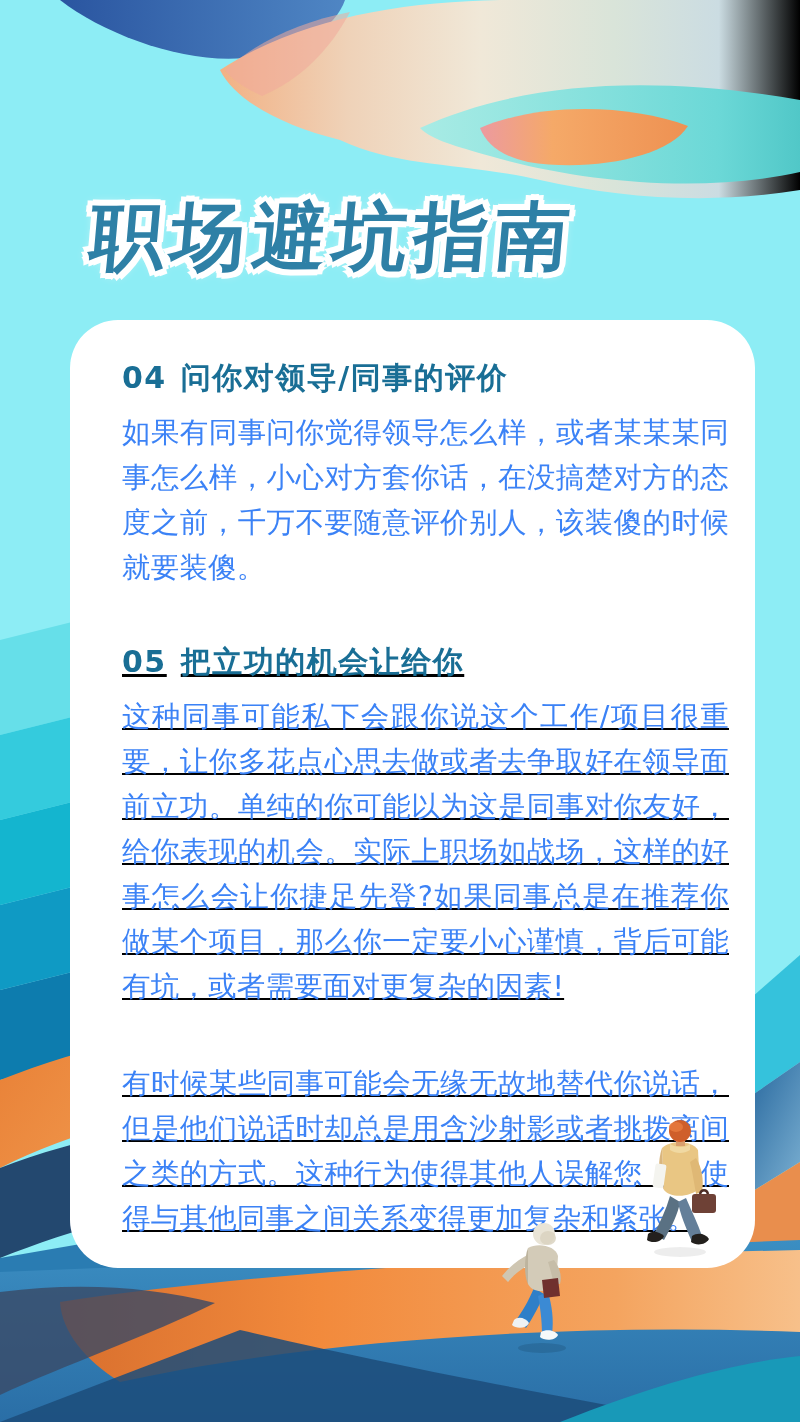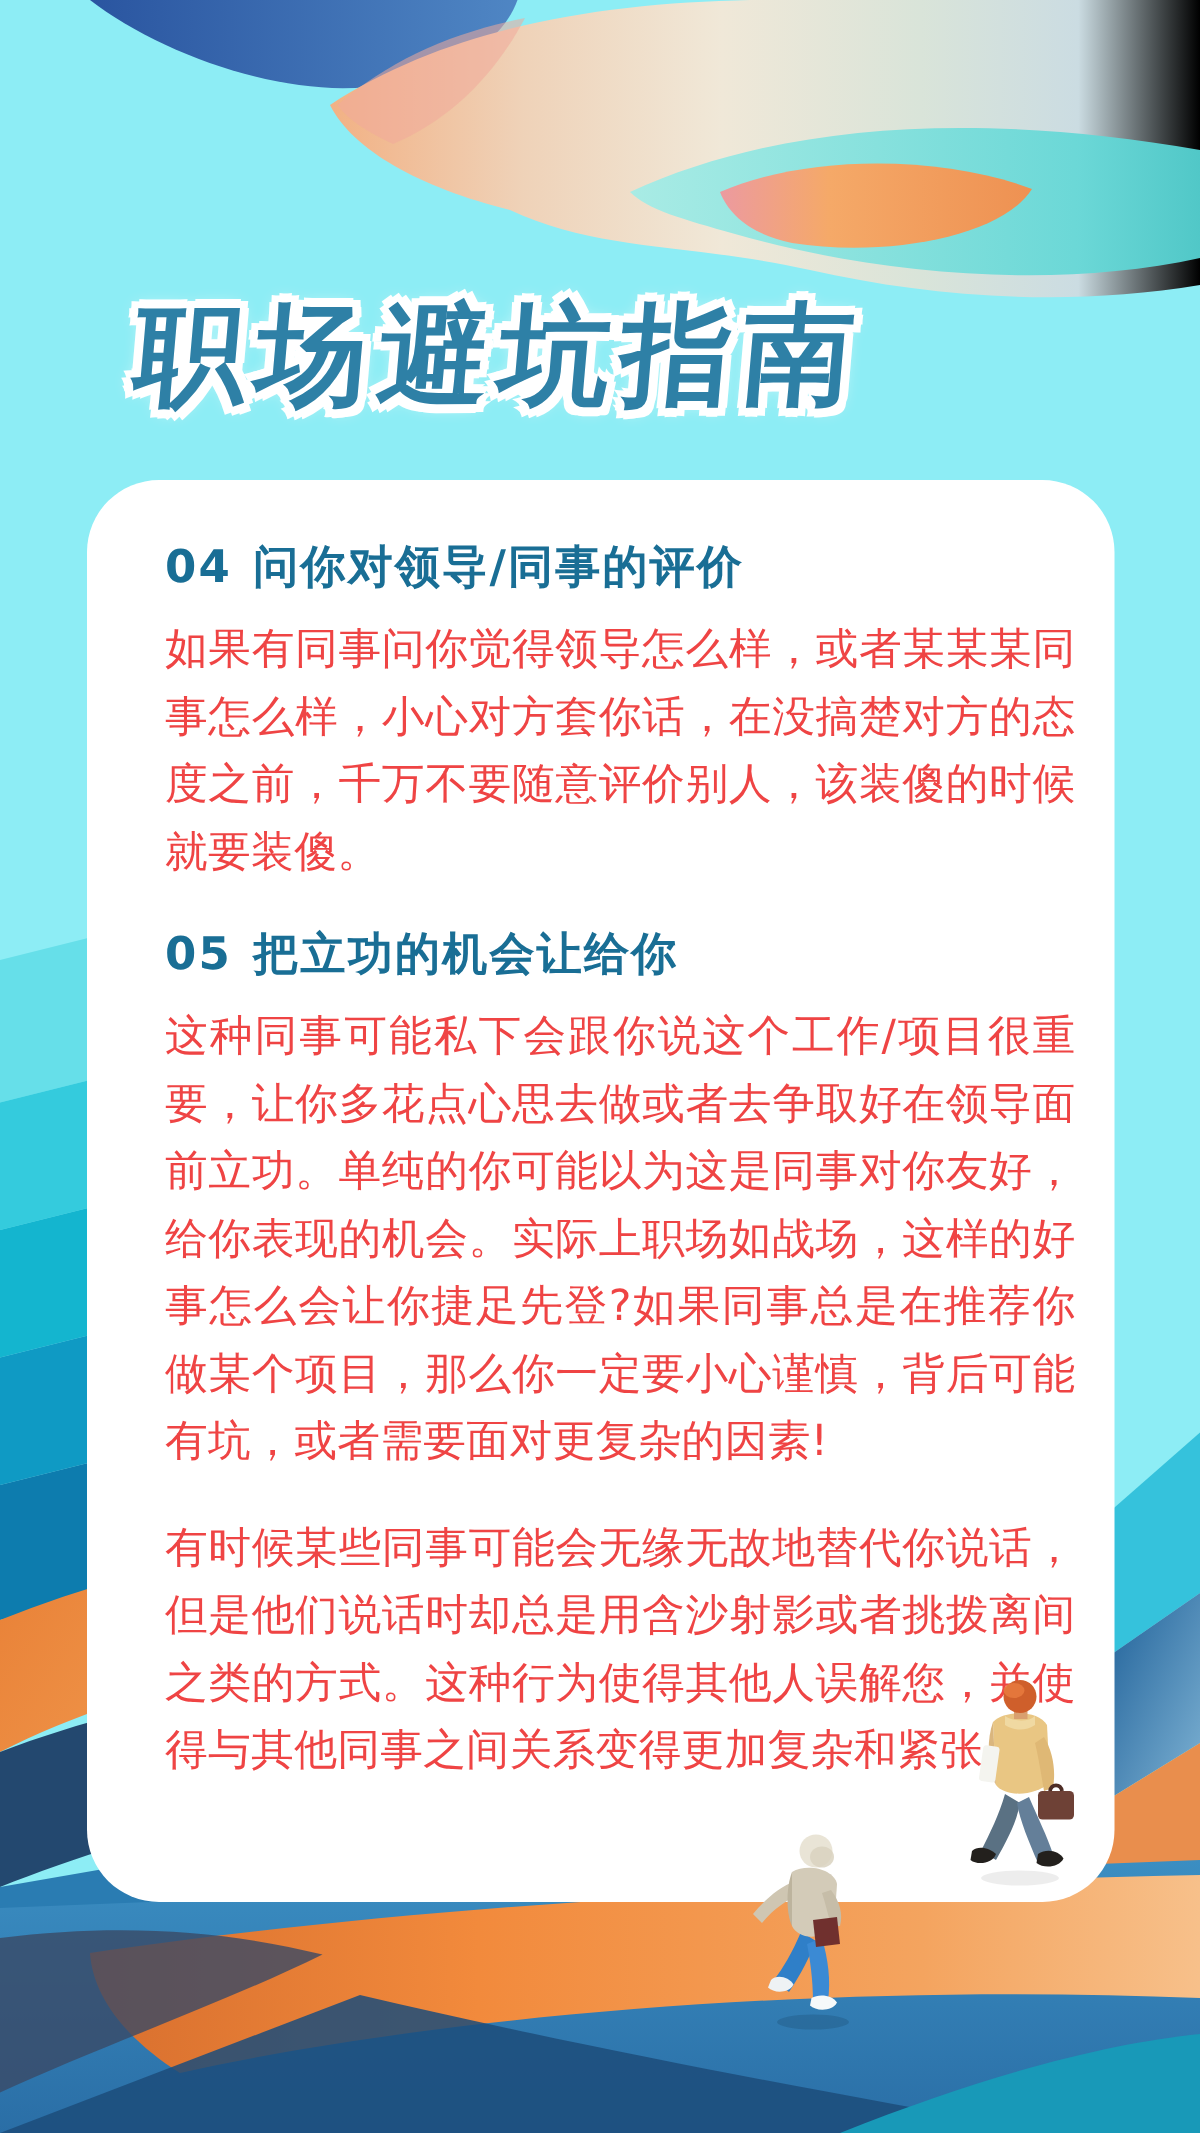--- a/index.html
+++ b/index.html
@@ -13,34 +13,34 @@
   .page-title{
     position:absolute;left:90px;top:188px;margin:0;
     font-size:74px;font-weight:bold;letter-spacing:7px;
     color:#2e80a6;white-space:nowrap;
     transform:skewX(-5deg);
     text-shadow:
       -5px -5px 0 #fff, 5px -5px 0 #fff, -5px 5px 0 #fff, 5px 5px 0 #fff,
       -6px 0 0 #fff, 6px 0 0 #fff, 0 -6px 0 #fff, 0 6px 0 #fff, 0 0 12px #ffffff;
   }
   .card{
-    position:absolute;left:58px;top:320px;width:685px;height:948px;
+    position:absolute;left:70px;top:320px;width:685px;height:948px;
     background:#ffffff;border-radius:48px;box-sizing:border-box;
     padding:38px 26px 0 52px;
   }
   .section h2{
     margin:0 0 11px 0;font-size:30px;font-weight:bold;color:#196e95;
     letter-spacing:1.5px;white-space:nowrap;
   }
   .section h2 .sec-num{margin-right:14px;}
   .section p{
-    margin:0;font-size:28.5px;line-height:45px;color:#ef4444;
+    margin:0;font-size:28.5px;line-height:45px;color:#3b82f6;
     letter-spacing:0.2px;text-align:justify;word-break:break-all;
   }
-  .section + .section{margin-top:26px;}
+  .section + .section{margin-top:52px;text-decoration:underline;}
   .figure{position:absolute;}
   .fig-a{left:640px;top:1118px;width:84px;height:142px;}
   .fig-b{left:498px;top:1222px;width:84px;height:138px;}
 </style>
 </head>
 <body>
 
 <div class="poster">
 
   <svg class="bg" viewBox="0 0 800 1422" xmlns="http://www.w3.org/2000/svg">

